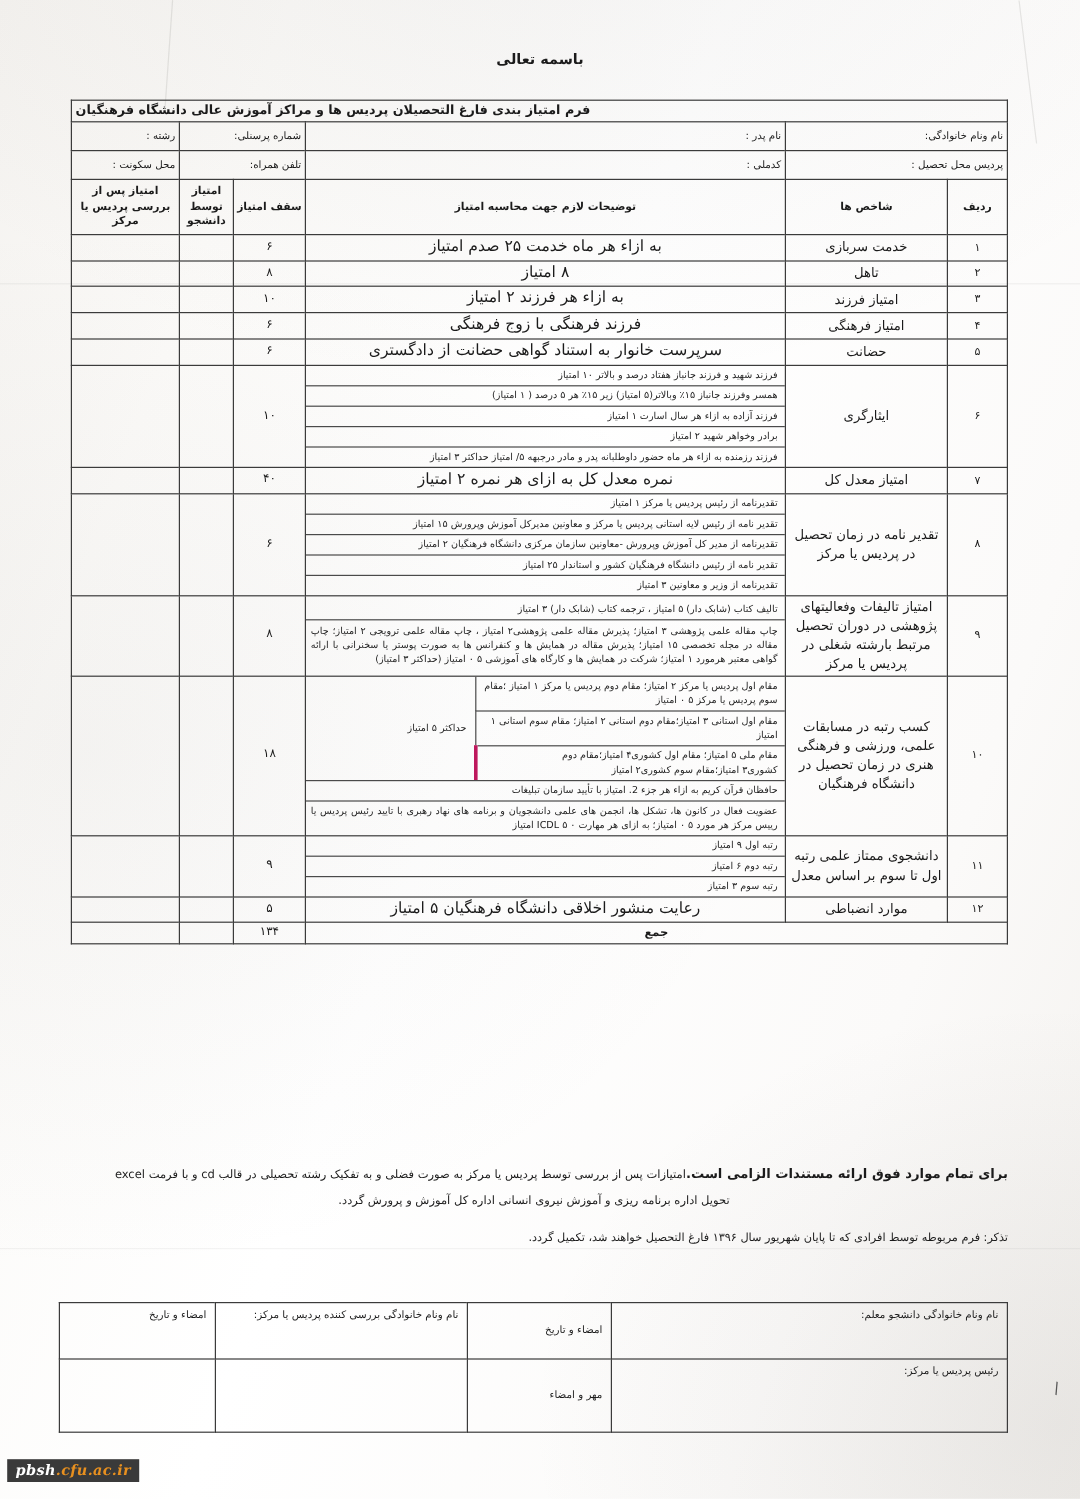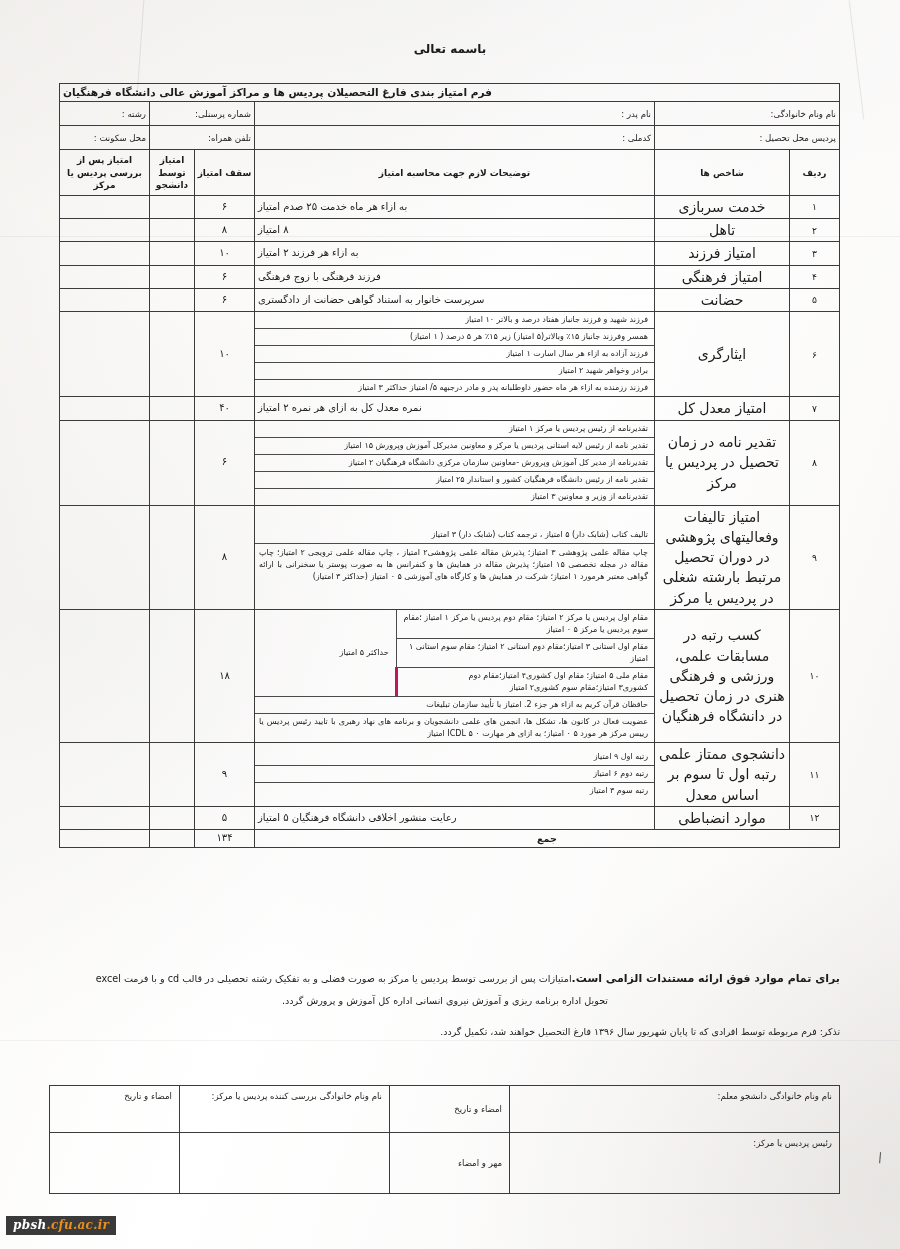--- a/index.html
+++ b/index.html
@@ -58,22 +58,22 @@
     padding:5px 0 6px;letter-spacing:.1px;
   }
   .fld{height:21px;font-size:8.6px;text-align:right;padding-right:6px;}
   .hdr td{
     text-align:center;font-weight:bold;font-size:9px;
     padding:4px 2px;line-height:1.35;
   }
   .ctr{text-align:center;}
   .num{text-align:center;font-size:10px;}
   .idx{text-align:center;font-size:9.2px;}
-  .idc{text-align:center;font-size:14px;line-height:1.6;padding:3px 4px;}
-  .desc{text-align:left;font-size:10px;line-height:1.55;padding:2px 6px 2px 4px;}
+  .idc{text-align:center;font-size:11px;line-height:1.6;padding:3px 4px;}
+  .desc{text-align:center;font-size:13px;line-height:1.55;padding:2px 6px 2px 4px;}
   .inner{border-collapse:collapse;width:100%;margin-left:16px;}
   .inner td{border:0;border-bottom:1px solid #4a4a4a;padding:2px 6px 2px 4px;text-align:right;font-size:8px;line-height:1.5;}
   .inner tr:last-child td{border-bottom:0;}
   .sum{text-align:center;font-weight:bold;font-size:9.6px;padding:7px 0;}
   .blank{background:transparent;}
   .maxnote{font-size:8px;text-align:center;}
 
   
   .notes{position:absolute;right:60px;top:968px;width:790px;font-size:9.6px;line-height:2.05;text-align:justify;text-align-last:right;}
   .notes .lead{font-weight:bold;font-size:11px;}

